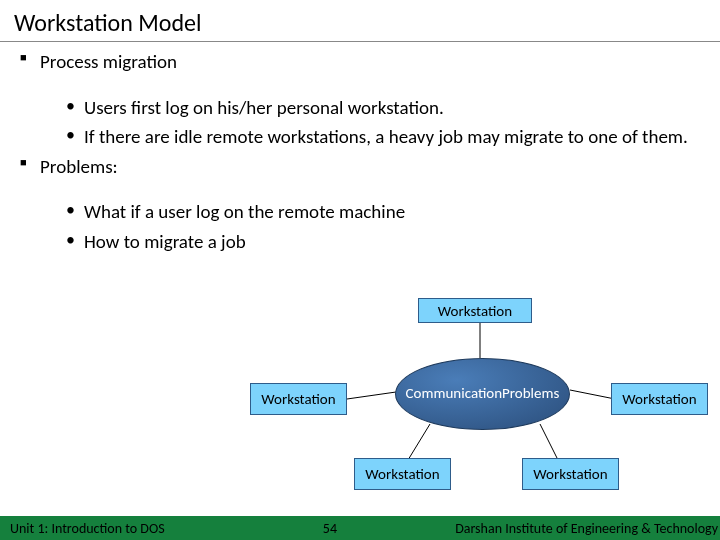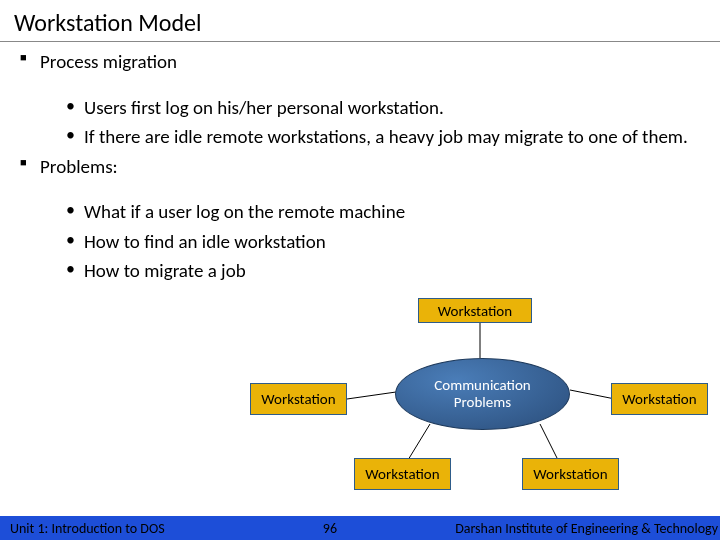--- a/index.html
+++ b/index.html
@@ -36,50 +36,50 @@
     content: "•"; position: absolute; left: 26px; top: -1px;
     font-size: 18px; color: #000;
   }
   .diagram {
     position: absolute;
     left: 0; top: 0; width: 720px; height: 540px;
     pointer-events: none;
   }
   .ws {
     position: absolute;
-    background: #eab308;
+    background: #7dd3fc;
     border: 1px solid #2e5c8a;
     color: #000;
     font-size: 15px;
     display: flex;
     align-items: center;
     justify-content: center;
     padding: 2px 6px;
   }
   .net {
     position: absolute;
     width: 175px;
     height: 72px;
     background: radial-gradient(ellipse at 35% 30%, #4a7db8, #2a4d7a);
     border: 1px solid #1e3a5c;
     border-radius: 50%;
     color: #fff;
     font-size: 15px;
     text-align: center;
     display: flex;
-    flex-direction: column;
+    flex-direction: row;
     align-items: center;
     justify-content: center;
     line-height: 1.15;
   }
   svg.lines { position: absolute; left:0; top:0; width:720px; height:540px; }
   .footer {
     position: absolute;
     bottom: 0; left: 0; width: 720px;
-    background: #1d4ed8;
+    background: #15803d;
     color: #000;
     font-size: 14px;
     display: flex;
     align-items: center;
     height: 24px;
   }
   .footer .fl { padding-left: 10px; flex: 0 0 auto; }
   .footer .fc { flex: 1; text-align: center; padding-left: 40px; }
   .footer .fr { padding-right: 2px; flex: 0 0 auto; }
 </style>
@@ -94,21 +94,20 @@
       <span>Process migration</span>
       <ul class="l2">
         <li>Users first log on his/her personal workstation.</li>
         <li>If there are idle remote workstations, a heavy job may migrate to one of them.</li>
       </ul>
     </li>
     <li>
       <span>Problems:</span>
       <ul class="l2">
         <li>What if a user log on the remote machine</li>
-        <li>How to find an idle workstation</li>
         <li>How to migrate a job</li>
       </ul>
     </li>
   </ul>
 </div>
 
 <div class="diagram">
   <svg class="lines">
     <line x1="480" y1="323" x2="480" y2="358" stroke="#000" stroke-width="1"></line>
     <line x1="340" y1="400" x2="410" y2="390" stroke="#000" stroke-width="1"></line>
@@ -124,15 +123,15 @@
 
   <div class="ws" style="left:418px; top:298px; width:114px; height:25px;">Workstation</div>
   <div class="ws" style="left:250px; top:383px; width:97px; height:32px;">Workstation</div>
   <div class="ws" style="left:611px; top:383px; width:97px; height:32px;">Workstation</div>
   <div class="ws" style="left:354px; top:458px; width:97px; height:32px;">Workstation</div>
   <div class="ws" style="left:522px; top:458px; width:97px; height:32px;">Workstation</div>
 </div>
 
 <div class="footer">
   <div class="fl">Unit 1: Introduction to DOS</div>
-  <div class="fc">96</div>
+  <div class="fc">54</div>
   <div class="fr">Darshan Institute of Engineering &amp; Technology</div>
 </div>
 
 </body></html>

